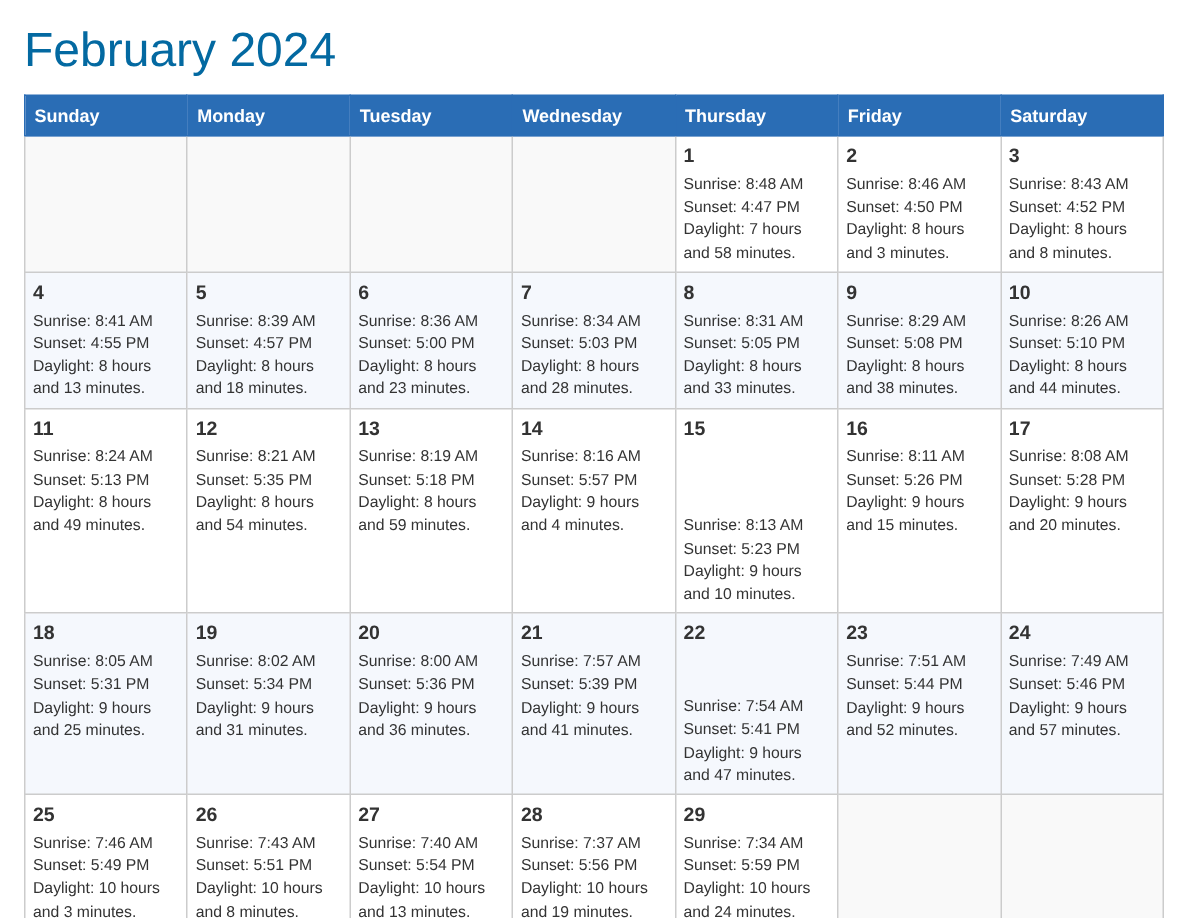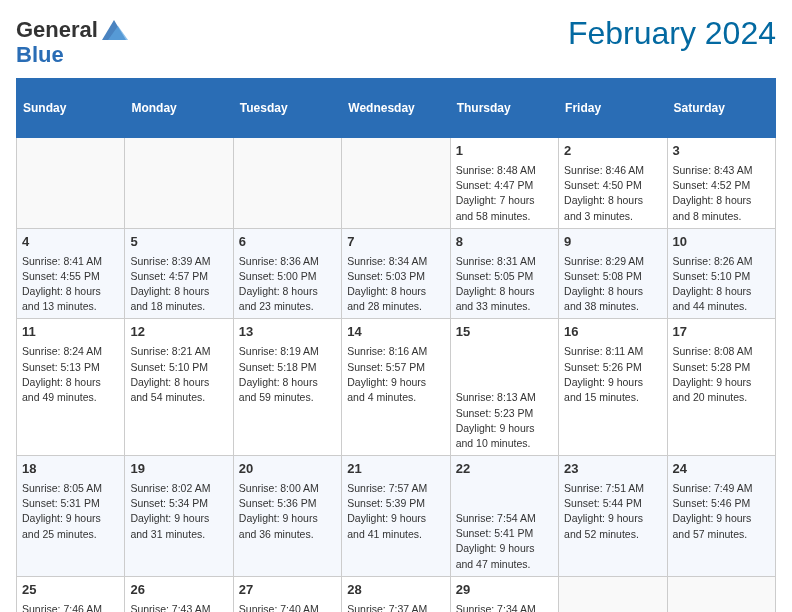--- a/index.html
+++ b/index.html
@@ -53,21 +53,21 @@
     }
     table {
       width: 100%;
       border-collapse: collapse;
       font-size: 11px;
     }
     thead tr th {
       background: #2a6db5;
       color: #fff;
       text-align: left;
-      padding: 22px 6px;
+      padding: 6px 6px;
       font-size: 12px;
       font-weight: bold;
       border: 1px solid #2a6db5;
     }
     tbody tr td {
       border: 1px solid #ccc;
       vertical-align: top;
       padding: 4px 5px;
       height: 80px;
       width: calc(100% / 7);
@@ -89,34 +89,20 @@
       color: #333;
     }
     .empty-cell {
       background: #f9f9f9 !important;
     }
   </style>
 </head>
 <body>
 
 <div class="header-area">
-  <div class="logo">
-    <div>
-      <div style="display:flex;align-items:center;">
-        <span class="logo-text-general">General</span>
-        <svg class="logo-icon" viewBox="0 0 28 28" xmlns="http://www.w3.org/2000/svg">
-          <polygon points="2,24 14,4 26,24" fill="#2a6db5" opacity="0.85"></polygon>
-          <polygon points="8,24 18,10 28,24" fill="#5ba4e0" opacity="0.7"></polygon>
-        </svg>
-      </div>
-      <div>
-        <span class="logo-text-blue">Blue</span>
-      </div>
-    </div>
-  </div>
   <div class="title-area">
     <div class="main-title">February 2024</div>
   </div>
 </div>
 
 <table>
   <thead>
     <tr>
     <th>Sunday</th>
         <th>Monday</th>
@@ -210,21 +196,21 @@
         <td>
           <span class="day-num">11</span>
           <div class="day-info" style="white-space: pre-line;">Sunrise: 8:24 AM
 Sunset: 5:13 PM
 Daylight: 8 hours
 and 49 minutes.</div>
         </td>
         <td>
           <span class="day-num">12</span>
           <div class="day-info" style="white-space: pre-line;">Sunrise: 8:21 AM
-Sunset: 5:10 PM
+Sunset: 5:35 PM
 Daylight: 8 hours
 and 54 minutes.</div>
         </td>
         <td>
           <span class="day-num">13</span>
           <div class="day-info" style="white-space: pre-line;">Sunrise: 8:19 AM
 Sunset: 5:18 PM
 Daylight: 8 hours
 and 59 minutes.</div>
         </td>

